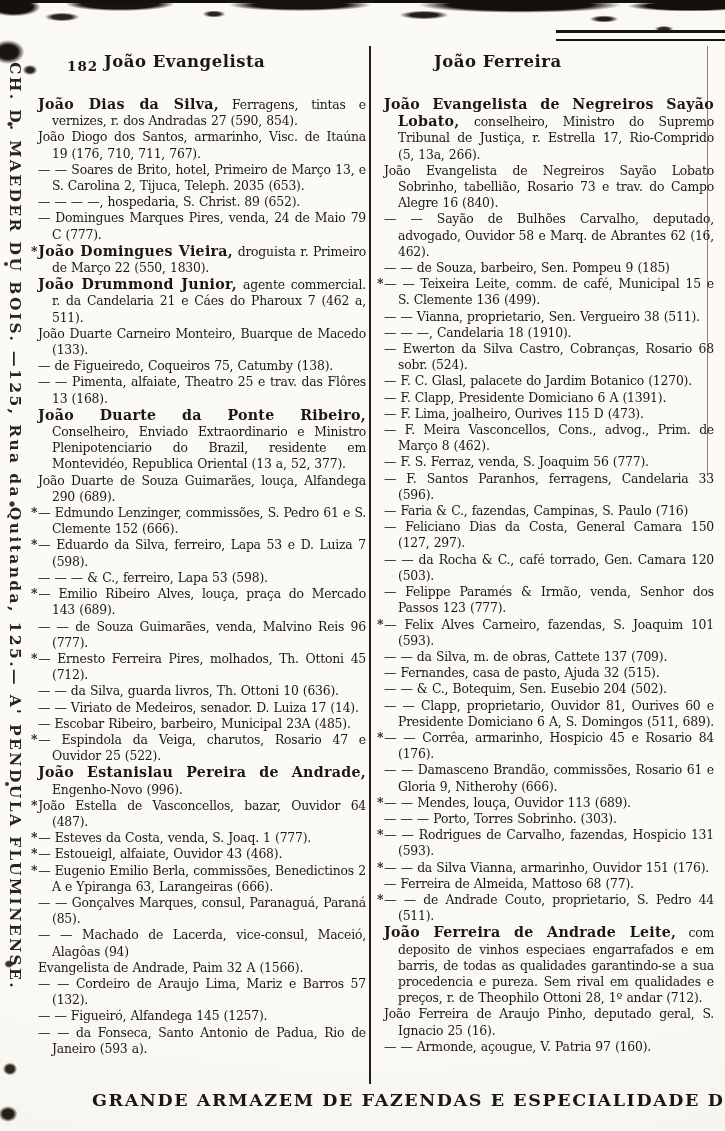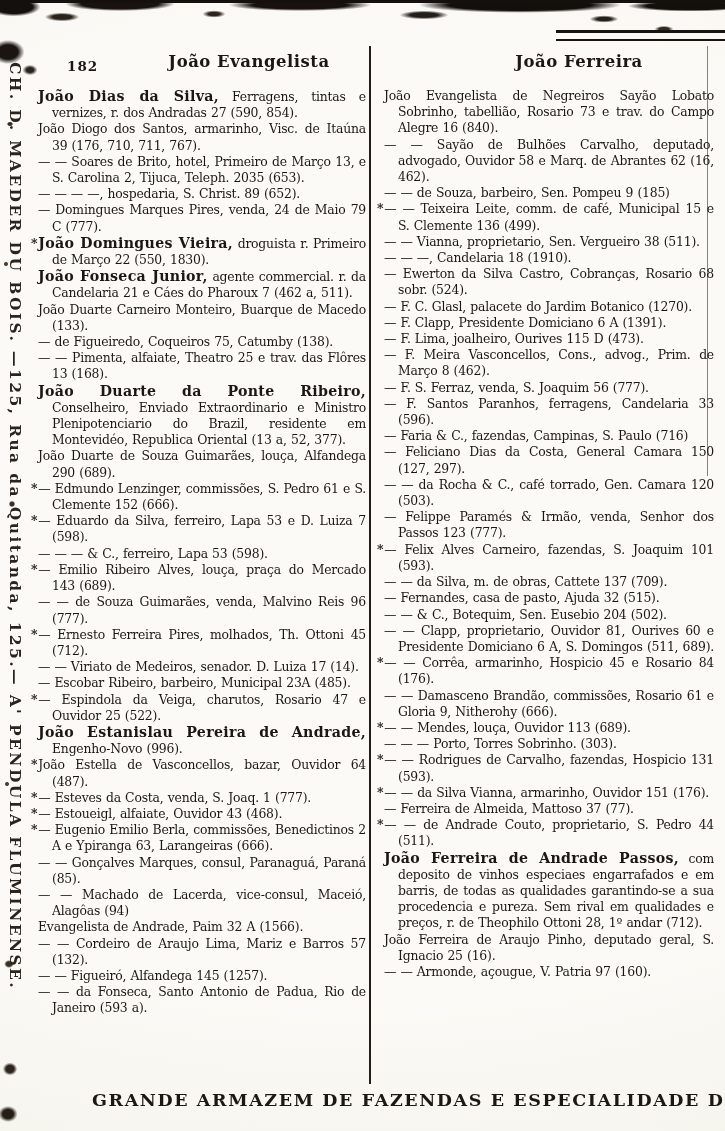--- a/index.html
+++ b/index.html
@@ -40,25 +40,25 @@
       radial-gradient(9px 8px at 10px 985px, #2e251d 45%, transparent 80%),
       radial-gradient(12px 10px at 8px 1030px,#251e17 45%, transparent 80%);
   }
   .toprule{
     position:absolute;top:30px;left:556px;right:0;height:6px;
     border-top:3px solid #17130f;border-bottom:2px solid #17130f;
   }
   .header{position:absolute;top:52px;left:0;right:0;height:26px;margin-left:34px;}
   .pageno{position:absolute;left:33px;top:6px;font-size:13.5px;font-weight:700;letter-spacing:1px;}
   .rh{position:absolute;font-size:16.5px;font-weight:700;letter-spacing:.5px;white-space:nowrap;}
-  .rh-left{left:70px;width:290px;text-align:center;}
-  .rh-right{left:400px;width:290px;text-align:center;}
+  .rh-left{left:70px;width:290px;}
+  .rh-right{left:400px;width:290px;text-align:left;}
   .divider{position:absolute;left:369px;top:46px;height:1038px;width:1.5px;background:#231d17;}
   .edge-rule{position:absolute;left:707px;top:46px;height:430px;width:1px;background:#8a8274;}
-  .col{position:absolute;top:88px;text-align:justify;}
+  .col{position:absolute;top:96px;text-align:justify;}
   .col-left{left:38px;width:328px;}
   .col-right{left:384px;width:330px;}
   .entry{
     margin:0;padding-left:14px;text-indent:-14px;
     font-size:12.4px;line-height:16.2px;letter-spacing:-0.2px;
     word-spacing:.5px;
   }
   .entry .star{display:inline;margin-left:-7px;margin-right:1px;font-weight:700;}
   .entry .lead{font-weight:700;font-size:14.2px;letter-spacing:.3px;}
   .margin-text{
@@ -86,53 +86,55 @@
     <span class="rh rh-right">João Ferreira</span>
   </div>
 
   <div class="margin-text">CH. D. MAEDER DU BOIS. —125, Rua da Quitanda, 125.— A' PENDULA FLUMINENSE.</div>
 
   <div class="divider"></div>
   <div class="edge-rule"></div>
 
   <div class="col col-left">
       <p class="entry"><b class="lead">João Dias da Silva,</b> Ferragens, tintas e vernizes, r. dos Andradas 27 (590, 854).</p>
-      <p class="entry">João Diogo dos Santos, armarinho, Visc. de Itaúna 39 (176, 710, 711, 767).</p>
+      <p class="entry">João Diogo dos Santos, armarinho, Visc. de Itaúna 19 (176, 710, 711, 767).</p>
       <p class="entry">— — Soares de Brito, hotel, Primeiro de Março 13, e S. Carolina 2, Tijuca, Teleph. 2035 (653).</p>
       <p class="entry">— — — —, hospedaria, S. Christ. 89 (652).</p>
       <p class="entry">— Domingues Marques Pires, venda, 24 de Maio 79 C (777).</p>
       <p class="entry"><span class="star">*</span><b class="lead">João Domingues Vieira,</b> droguista r. Primeiro de Março 22 (550, 1830).</p>
-      <p class="entry"><b class="lead">João Fonseca Junior,</b> agente commercial. r. da Candelaria 21 e Cáes do Pharoux 7 (462 a, 511).</p>
+      <p class="entry"><b class="lead">João Drummond Junior,</b> agente commercial. r. da Candelaria 21 e Cáes do Pharoux 7 (462 a, 511).</p>
       <p class="entry">João Duarte Carneiro Monteiro, Buarque de Macedo (133).</p>
       <p class="entry">— de Figueiredo, Coqueiros 75, Catumby (138).</p>
       <p class="entry">— — Pimenta, alfaiate, Theatro 25 e trav. das Flôres 13 (168).</p>
       <p class="entry"><b class="lead">João Duarte da Ponte Ribeiro,</b> Conselheiro, Enviado Extraordinario e Ministro Plenipotenciario do Brazil, residente em Montevidéo, Republica Oriental (13 a, 52, 377).</p>
       <p class="entry">João Duarte de Souza Guimarães, louça, Alfandega 290 (689).</p>
       <p class="entry"><span class="star">*</span>— Edmundo Lenzinger, commissões, S. Pedro 61 e S. Clemente 152 (666).</p>
       <p class="entry"><span class="star">*</span>— Eduardo da Silva, ferreiro, Lapa 53 e D. Luiza 7 (598).</p>
       <p class="entry">— — — &amp; C., ferreiro, Lapa 53 (598).</p>
       <p class="entry"><span class="star">*</span>— Emilio Ribeiro Alves, louça, praça do Mercado 143 (689).</p>
       <p class="entry">— — de Souza Guimarães, venda, Malvino Reis 96 (777).</p>
       <p class="entry"><span class="star">*</span>— Ernesto Ferreira Pires, molhados, Th. Ottoni 45 (712).</p>
+      <p class="entry">— — da Silva, guarda livros, Th. Ottoni 10 (636).</p>
       <p class="entry">— — Viriato de Medeiros, senador. D. Luiza 17 (14).</p>
       <p class="entry">— Escobar Ribeiro, barbeiro, Municipal 23A (485).</p>
       <p class="entry"><span class="star">*</span>— Espindola da Veiga, charutos, Rosario 47 e Ouvidor 25 (522).</p>
       <p class="entry"><b class="lead">João Estanislau Pereira de Andrade,</b> Engenho-Novo (996).</p>
       <p class="entry"><span class="star">*</span>João Estella de Vasconcellos, bazar, Ouvidor 64 (487).</p>
       <p class="entry"><span class="star">*</span>— Esteves da Costa, venda, S. Joaq. 1 (777).</p>
       <p class="entry"><span class="star">*</span>— Estoueigl, alfaiate, Ouvidor 43 (468).</p>
       <p class="entry"><span class="star">*</span>— Eugenio Emilio Berla, commissões, Benedictinos 2 A e Ypiranga 63, Larangeiras (666).</p>
       <p class="entry">— — Gonçalves Marques, consul, Paranaguá, Paraná (85).</p>
       <p class="entry">— — Machado de Lacerda, vice-consul, Maceió, Alagôas (94)</p>
       <p class="entry">Evangelista de Andrade, Paim 32 A (1566).</p>
       <p class="entry">— — Cordeiro de Araujo Lima, Mariz e Barros 57 (132).</p>
       <p class="entry">— — Figueiró, Alfandega 145 (1257).</p>
       <p class="entry">— — da Fonseca, Santo Antonio de Padua, Rio de Janeiro (593 a).</p>
     </div>
   <div class="col col-right">
+      <p class="entry"><b class="lead">João Evangelista de Negreiros Sayão Lobato,</b> conselheiro, Ministro do Supremo Tribunal de Justiça, r. Estrella 17, Rio-Comprido (5, 13a, 266).</p>
       <p class="entry">João Evangelista de Negreiros Sayão Lobato Sobrinho, tabellião, Rosario 73 e trav. do Campo Alegre 16 (840).</p>
       <p class="entry">— — Sayão de Bulhões Carvalho, deputado, advogado, Ouvidor 58 e Marq. de Abrantes 62 (16, 462).</p>
       <p class="entry">— — de Souza, barbeiro, Sen. Pompeu 9 (185)</p>
       <p class="entry"><span class="star">*</span>— — Teixeira Leite, comm. de café, Municipal 15 e S. Clemente 136 (499).</p>
       <p class="entry">— — Vianna, proprietario, Sen. Vergueiro 38 (511).</p>
       <p class="entry">— — —, Candelaria 18 (1910).</p>
       <p class="entry">— Ewerton da Silva Castro, Cobranças, Rosario 68 sobr. (524).</p>
       <p class="entry">— F. C. Glasl, palacete do Jardim Botanico (1270).</p>
       <p class="entry">— F. Clapp, Presidente Domiciano 6 A (1391).</p>
       <p class="entry">— F. Lima, joalheiro, Ourives 115 D (473).</p>
@@ -147,22 +149,22 @@
       <p class="entry">— — da Silva, m. de obras, Cattete 137 (709).</p>
       <p class="entry">— Fernandes, casa de pasto, Ajuda 32 (515).</p>
       <p class="entry">— — &amp; C., Botequim, Sen. Eusebio 204 (502).</p>
       <p class="entry">— — Clapp, proprietario, Ouvidor 81, Ourives 60 e Presidente Domiciano 6 A, S. Domingos (511, 689).</p>
       <p class="entry"><span class="star">*</span>— — Corrêa, armarinho, Hospicio 45 e Rosario 84 (176).</p>
       <p class="entry">— — Damasceno Brandão, commissões, Rosario 61 e Gloria 9, Nitherohy (666).</p>
       <p class="entry"><span class="star">*</span>— — Mendes, louça, Ouvidor 113 (689).</p>
       <p class="entry">— — — Porto, Torres Sobrinho. (303).</p>
       <p class="entry"><span class="star">*</span>— — Rodrigues de Carvalho, fazendas, Hospicio 131 (593).</p>
       <p class="entry"><span class="star">*</span>— — da Silva Vianna, armarinho, Ouvidor 151 (176).</p>
-      <p class="entry">— Ferreira de Almeida, Mattoso 37 (77).</p>
+      <p class="entry">— Ferreira de Almeida, Mattoso 68 (77).</p>
       <p class="entry"><span class="star">*</span>— — de Andrade Couto, proprietario, S. Pedro 44 (511).</p>
-      <p class="entry"><b class="lead">João Ferreira de Andrade Passos,</b> com deposito de vinhos especiaes engarrafados e em barris, de todas as qualidades garantindo-se a sua procedencia e pureza. Sem rival em qualidades e preços, r. de Theophilo Ottoni 28, 1º andar (712).</p>
+      <p class="entry"><b class="lead">João Ferreira de Andrade Leite,</b> com deposito de vinhos especiaes engarrafados e em barris, de todas as qualidades garantindo-se a sua procedencia e pureza. Sem rival em qualidades e preços, r. de Theophilo Ottoni 28, 1º andar (712).</p>
       <p class="entry">João Ferreira de Araujo Pinho, deputado geral, S. Ignacio 25 (16).</p>
       <p class="entry">— — Armonde, açougue, V. Patria 97 (160).</p>
     </div>
 
   <div class="footer">GRANDE ARMAZEM DE FAZENDAS E ESPECIALIDADE DI</div>
 
 </div>
 
 </body></html>

